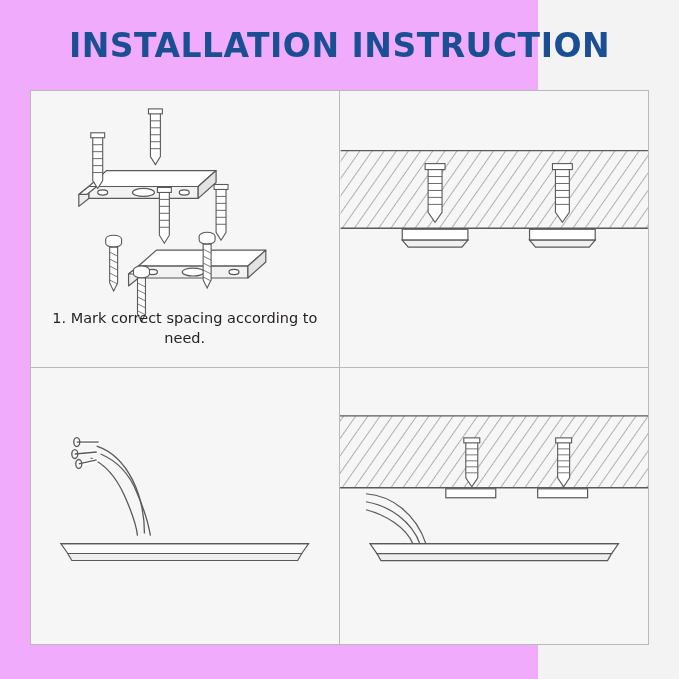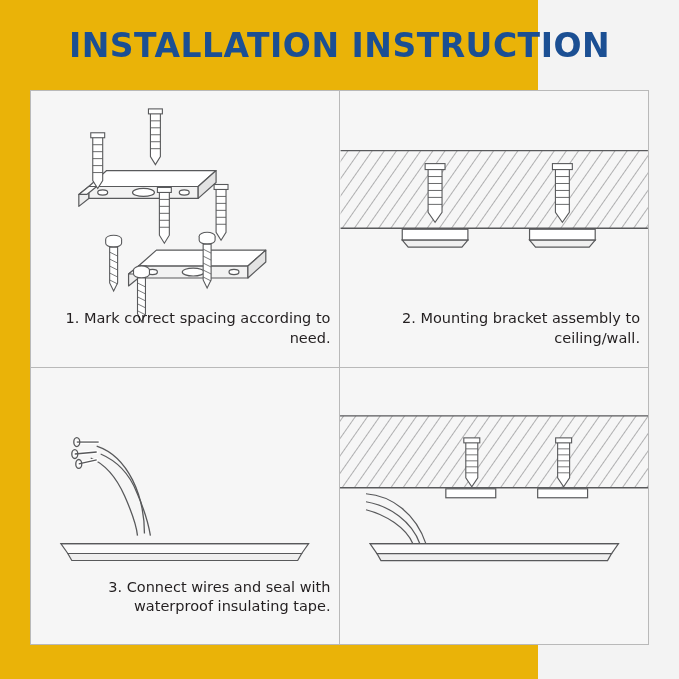--- a/index.html
+++ b/index.html
@@ -10,21 +10,21 @@
     width: 679px;
     height: 679px;
     background: #f3f3f3;
     font-family: "Liberation Sans", sans-serif;
     overflow: hidden;
   }
   .page {
     position: relative;
     width: 538px;
     height: 679px;
-    background: #eab308;
+    background: #f0abfc;
     box-sizing: border-box;
   }
   .title {
     position: absolute;
     top: 26px;
     left: 0;
     width: 679px;
     text-align: center;
     font-size: 33px;
     font-weight: bold;
@@ -57,21 +57,21 @@
     position: absolute;
     left: 0;
     top: 0;
     width: 100%;
     height: 100%;
   }
   .caption {
     position: absolute;
     left: 8px;
     right: 8px;
-    text-align: right;
+    text-align: center;
     font-size: 14.5px;
     color: #231f20;
     line-height: 1.35;
     font-family: "DejaVu Sans", sans-serif;
   }
   .cap-top { top: 218px; }
   .cap-bot { top: 210px; }
 </style>
 </head>
 <body>
@@ -184,21 +184,20 @@
           </g>
         </g>
 
         <g fill="#ffffff" stroke="#58595b" stroke-width="1.2">
           <rect x="62" y="139" width="66" height="11"></rect>
           <polygon points="62,150 128,150 122,157 68,157" fill="#f0f0f0"></polygon>
           <rect x="190" y="139" width="66" height="11"></rect>
           <polygon points="190,150 256,150 250,157 196,157" fill="#f0f0f0"></polygon>
         </g>
       </svg>
-      <div class="caption cap-top">2. Mounting bracket assembly to ceiling/wall.</div>
     </div>
 
     <div class="cell c3">
       <svg class="art" viewBox="0 0 309 277">
 
         <g fill="none" stroke="#58595b" stroke-width="1.3">
           <path d="M66,78 C78,82 92,92 102,112 C112,132 114,150 114,166"></path>
           <path d="M70,86 C84,92 98,104 106,124 C114,142 118,156 120,168"></path>
           <path d="M60,90 C74,96 86,110 94,128 C102,146 106,158 107,168"></path>
 
@@ -212,21 +211,20 @@
           <path d="M48,96 l18,-4"></path>
           <ellipse cx="48" cy="96" rx="3" ry="4.5"></ellipse>
         </g>
 
         <g stroke="#58595b" stroke-width="1.2" fill="#ffffff">
           <path d="M30,176 L279,176 L272,186 L37,186 Z" fill="#fbfbfb"></path>
           <path d="M37,186 L272,186 L268,193 L41,193 Z" fill="#efefef"></path>
           <line x1="30" y1="176" x2="279" y2="176"></line>
         </g>
       </svg>
-      <div class="caption cap-bot">3. Connect wires and seal with waterproof insulating tape.</div>
     </div>
 
     <div class="cell">
       <svg class="art" viewBox="0 0 309 277">
         <defs>
           <pattern id="hatch4" width="10" height="10" patternTransform="rotate(35)" patternUnits="userSpaceOnUse">
             <line x1="0" y1="0" x2="0" y2="10" stroke="#58595b" stroke-width="0.9"></line>
           </pattern>
         </defs>
 

